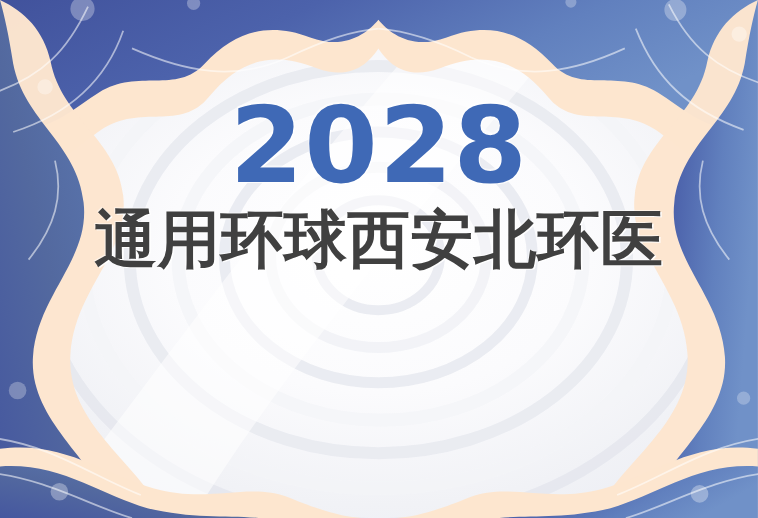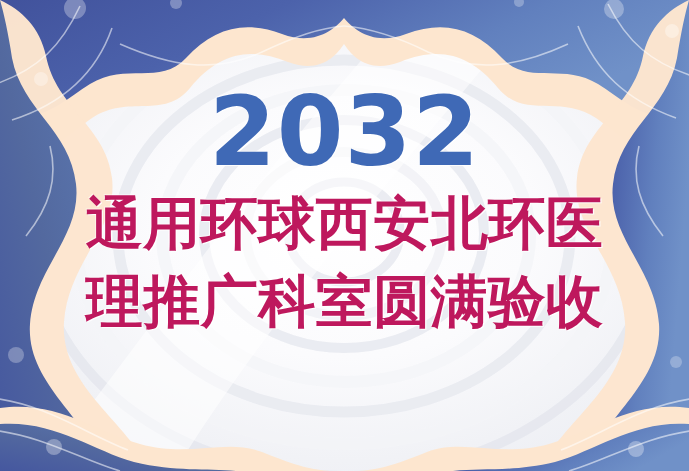--- a/index.html
+++ b/index.html
@@ -46,26 +46,26 @@
     font-size: 96px;
     line-height: 0.92;
     letter-spacing: 1px;
     color: #3f69b6;
     text-shadow:
       1px 1px 0 rgba(255,255,255,0.85),
       -1px -1px 0 rgba(255,255,255,0.55);
   }
 
   .cn-line {
-    font-family: Liberation Sans, sans-serif;
+    font-family: Liberation Mono, monospace;
     font-weight: 700;
     font-size: 57px;
     line-height: 1.37;
     letter-spacing: 0.5px;
-    color: #be185d;
+    color: #404040;
     white-space: nowrap;
     text-shadow:
       1.2px 1.2px 0 rgba(255,255,255,0.9),
       -1px -1px 0 rgba(255,255,255,0.5);
   }
   .cn-line.l1 { margin-top: 8px; }
 </style>
 </head>
 <body>
 
@@ -208,18 +208,17 @@
         <circle cx="16" cy="355" r="8" fill="#ffffff" opacity="0.28"></circle>
         <circle cx="54" cy="447" r="8" fill="#ffffff" opacity="0.32"></circle>
         <circle cx="636" cy="449" r="8" fill="#ffffff" opacity="0.32"></circle>
         <circle cx="676" cy="362" r="6" fill="#ffffff" opacity="0.26"></circle>
       </g>
 
     </g>
   </svg>
 
   <div id="text-stack">
-    <div class="year">2032</div>
+    <div class="year">2028</div>
     <div class="cn-line l1">通用环球西安北环医</div>
-    <div class="cn-line">理推广科室圆满验收</div>
   </div>
 
 </div>
 
 </body></html>

